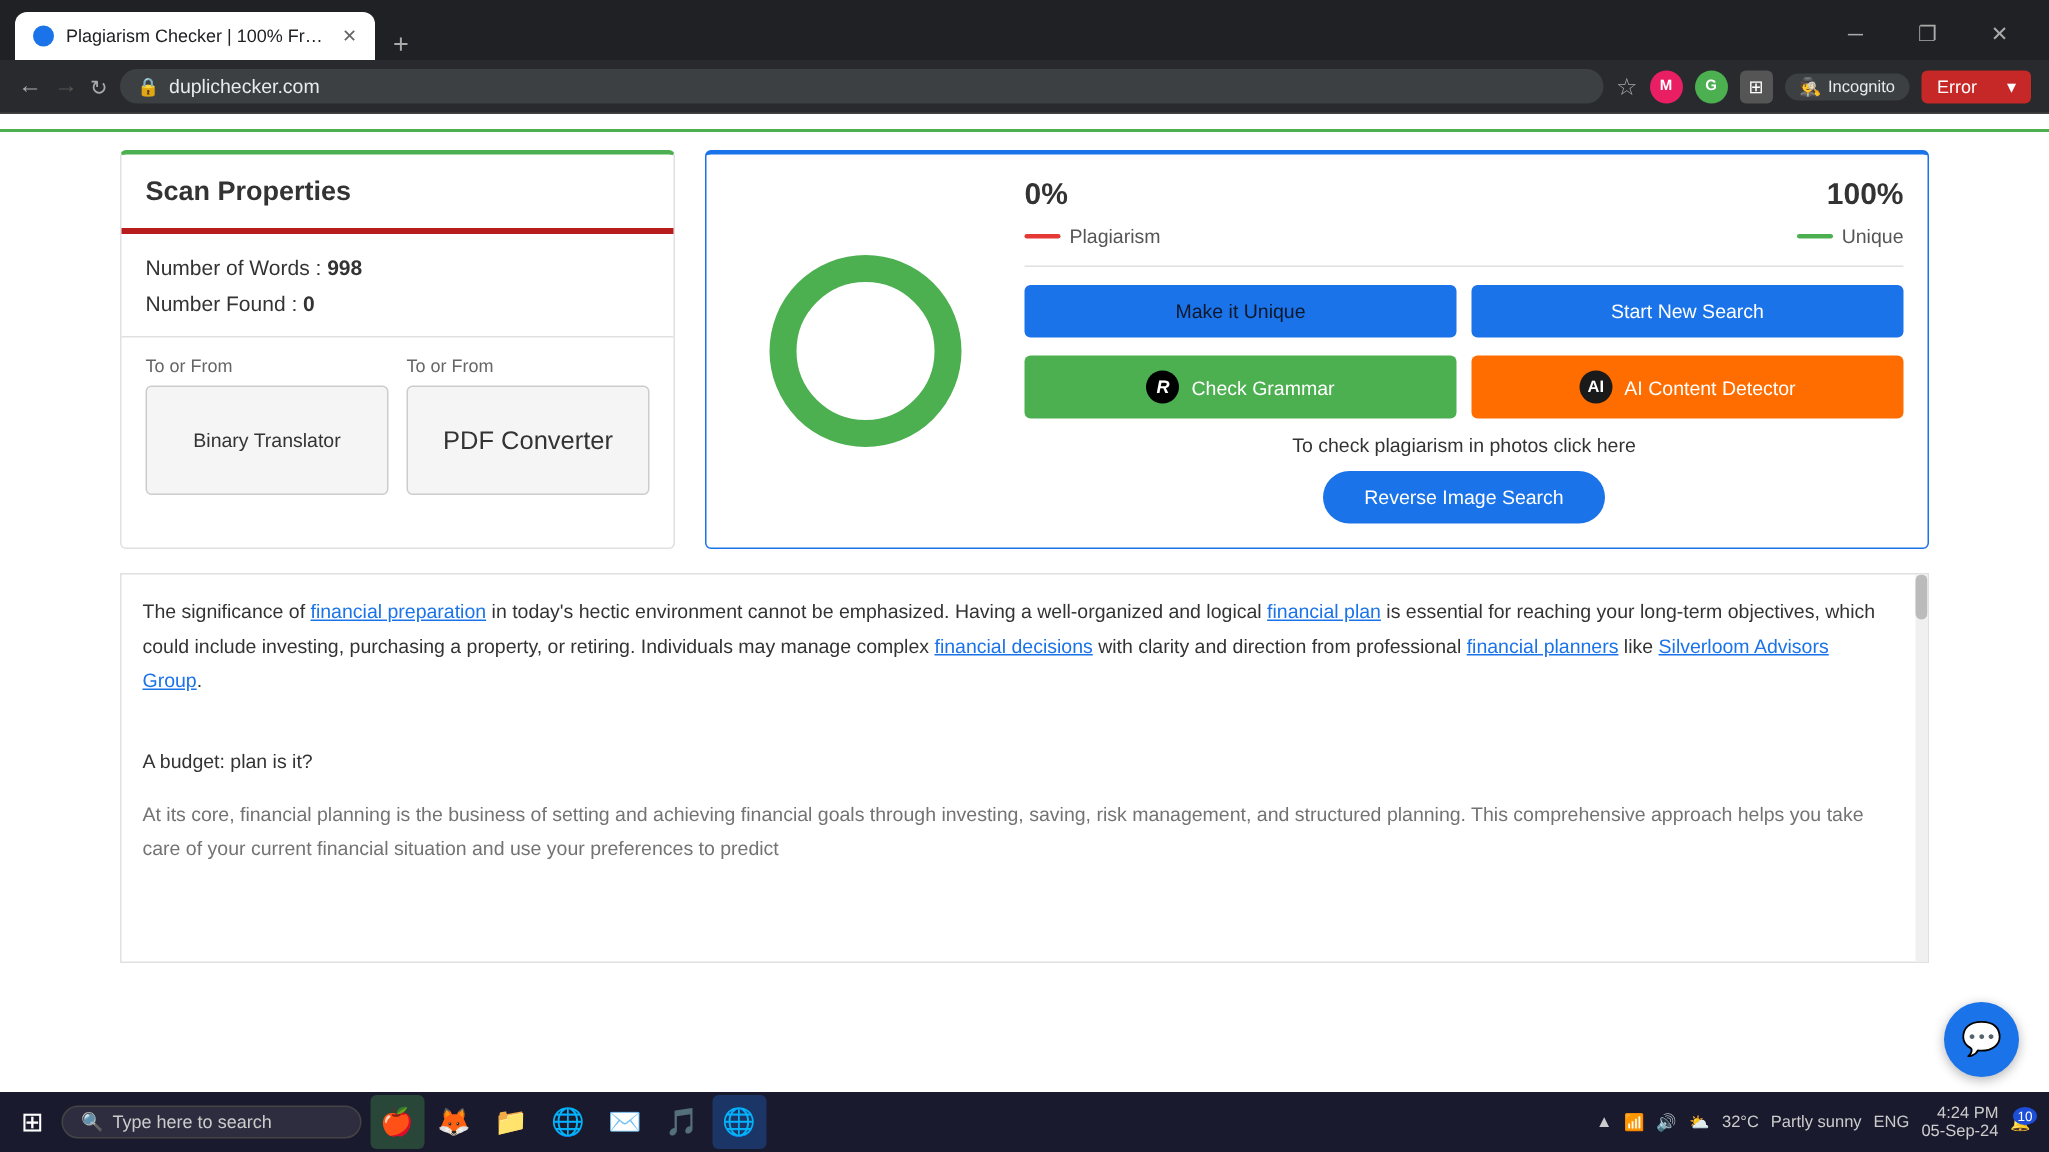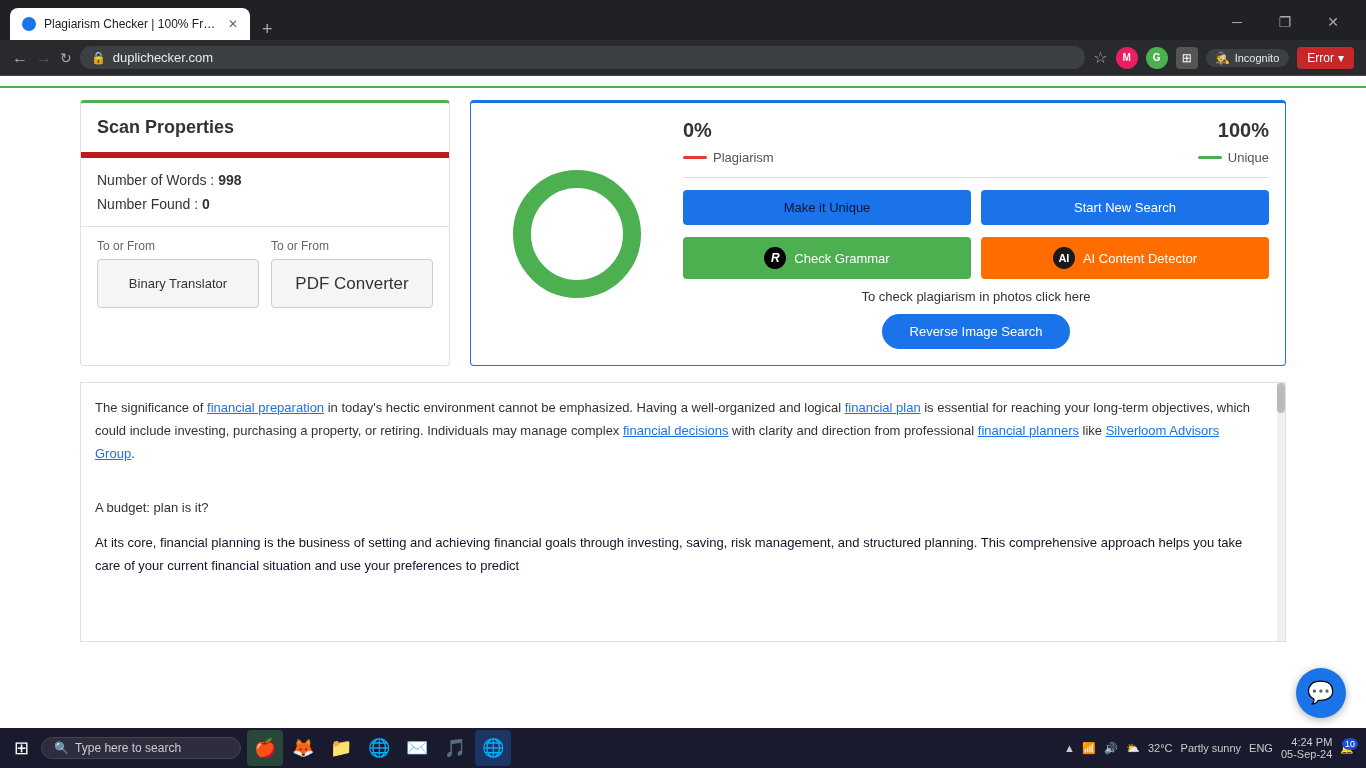--- a/index.html
+++ b/index.html
@@ -33,53 +33,53 @@
     <input type="text" style="background: none; border: none; color: rgb(232, 234, 237); font-size: 13px; flex: 1 1 0%; outline: none;" value="duplichecker.com">
   </div>
   <button style="color:#aaa; background:none; border:none; cursor:pointer; font-size:16px;">☆</button>
   <span style="width:22px; height:22px; background:#e91e63; border-radius:50%; display:flex; align-items:center; justify-content:center; cursor:pointer; color:#fff; font-size:10px; font-weight:bold;">M</span>
   <span style="width:22px; height:22px; background:#4caf50; border-radius:50%; display:flex; align-items:center; justify-content:center; cursor:pointer; color:#fff; font-size:10px; font-weight:bold;">G</span>
   <span style="width:22px; height:22px; background:#555; border-radius:4px; display:flex; align-items:center; justify-content:center; cursor:pointer; color:#fff; font-size:12px;">⊞</span>
   <div style="background:#3c4043; color:#e8eaed; border-radius:12px; padding:2px 10px; font-size:11px; display:flex; align-items:center; gap:4px;">
     <span style="font-size:12px;">🕵️</span>
     <span>Incognito</span>
   </div>
-  <button style="background:#c62828; color:#fff; border:none; border-radius:4px; padding:4px 10px; font-size:12px; cursor:pointer; display:flex; align-items:center; gap:4px;">
+  <button style="background:#c62828; color:#fff; border:none; border-radius:4px; padding:4px 10px; font-size:12px; cursor:pointer; display:flex; align-items:center; gap:20px;">
     <span>Error</span>
     <span>▾</span>
   </button>
 </div>
 
 <div style="background:#f5f5f5; width:100%; height:652px; overflow:hidden;">
 
   <div style="background:#fff; padding:0 80px; height:12px; border-bottom:2px solid #4caf50; width:100%;"></div>
 
   <div style="padding:12px 80px; height:640px; overflow:hidden; background:#fff;">
 
     <div style="display:flex; gap:20px; margin-bottom:16px;">
 
       <div style="border:1px solid #e0e0e0; border-top:3px solid #4caf50; border-radius:4px; width:370px; flex-shrink:0;">
-        <div style="padding:14px 16px; border-bottom:6px solid #b91c1c;">
+        <div style="padding:14px 16px; border-bottom:4px solid #b91c1c;">
           <span style="font-size:18px; font-weight:bold; color:#333;">Scan Properties</span>
         </div>
         <div style="padding:14px 16px; border-bottom:1px solid #e0e0e0;">
           <div style="font-size:14px; color:#333; margin-bottom:8px;">
             <span>Number of Words : </span><span style="font-weight:bold;">998</span>
           </div>
           <div style="font-size:14px; color:#333;">
             <span>Number Found : </span><span style="font-weight:bold;">0</span>
           </div>
         </div>
         <div style="padding:12px 16px;">
           <div style="display:flex; gap:12px; margin-bottom:6px;">
             <div style="font-size:12px; color:#666; flex:1;">To or From</div>
             <div style="font-size:12px; color:#666; flex:1;">To or From</div>
           </div>
           <div style="display:flex; gap:12px;">
-            <button style="flex:1; padding:16px 8px; border:1px solid #ccc; background:#f5f5f5; border-radius:4px; font-size:13px; color:#333; cursor:pointer;">Binary Translator</button>
+            <button style="flex:1; padding:28px 8px; border:1px solid #ccc; background:#f5f5f5; border-radius:4px; font-size:13px; color:#333; cursor:pointer;">Binary Translator</button>
             <button style="flex:1; padding:10px 8px; border:1px solid #ccc; background:#f5f5f5; border-radius:4px; font-size:17px; color:#333; cursor:pointer;">PDF Converter</button>
           </div>
         </div>
       </div>
 
       <div style="border:1px solid #1a73e8; border-top:3px solid #1a73e8; border-radius:4px; flex:1; padding:16px; display:flex; flex-direction:row; gap:0;">
 
         <div style="width:180px; display:flex; align-items:center; justify-content:center;">
           <svg width="150" height="150" viewBox="0 0 150 150">
             <circle cx="75" cy="75" r="55" fill="none" stroke="#4caf50" stroke-width="18" stroke-dasharray="346 0"></circle>
@@ -133,21 +133,21 @@
       <div style="position:absolute; right:0; top:0; width:8px; height:100%; background:#f0f0f0;">
         <div style="position:absolute; right:0; top:0; width:8px; height:30px; background:#bbb; border-radius:4px;"></div>
       </div>
       <div style="padding:14px 30px 14px 14px; font-size:13px; line-height:1.75; color:#333; height:100%; overflow-y:scroll;">
         <p style="margin-bottom:32px;">
           The significance of <a href="#" style="color:#1a73e8;">financial preparation</a> in today's hectic environment cannot be emphasized. Having a well-organized and logical <a href="#" style="color:#1a73e8;">financial plan</a> is essential for reaching your long-term objectives, which could include investing, purchasing a property, or retiring. Individuals may manage complex <a href="#" style="color:#1a73e8;">financial decisions</a> with clarity and direction from professional <a href="#" style="color:#1a73e8;">financial planners</a> like <a href="#" style="color:#1a73e8;">Silverloom Advisors Group</a>.
         </p>
         <p style="margin-bottom:12px; font-weight:normal;">
           <span>A budget: plan is it?</span>
         </p>
-        <p style="color:#0f172a; font-size:13px;">
+        <p style="color:#737373; font-size:13px;">
           <span>At its core, financial planning is the business of setting and achieving financial goals through investing, saving, risk management, and structured planning. This comprehensive approach helps you take care of your current financial situation and use your preferences to predict</span>
         </p>
       </div>
     </div>
 
   </div>
 </div>
 
 <div style="position:fixed; bottom:50px; right:20px; background:#1a73e8; color:#fff; border-radius:50%; width:50px; height:50px; display:flex; align-items:center; justify-content:center; font-size:22px; cursor:pointer; box-shadow:0 2px 8px rgba(0,0,0,0.3); z-index:100;">
   💬

